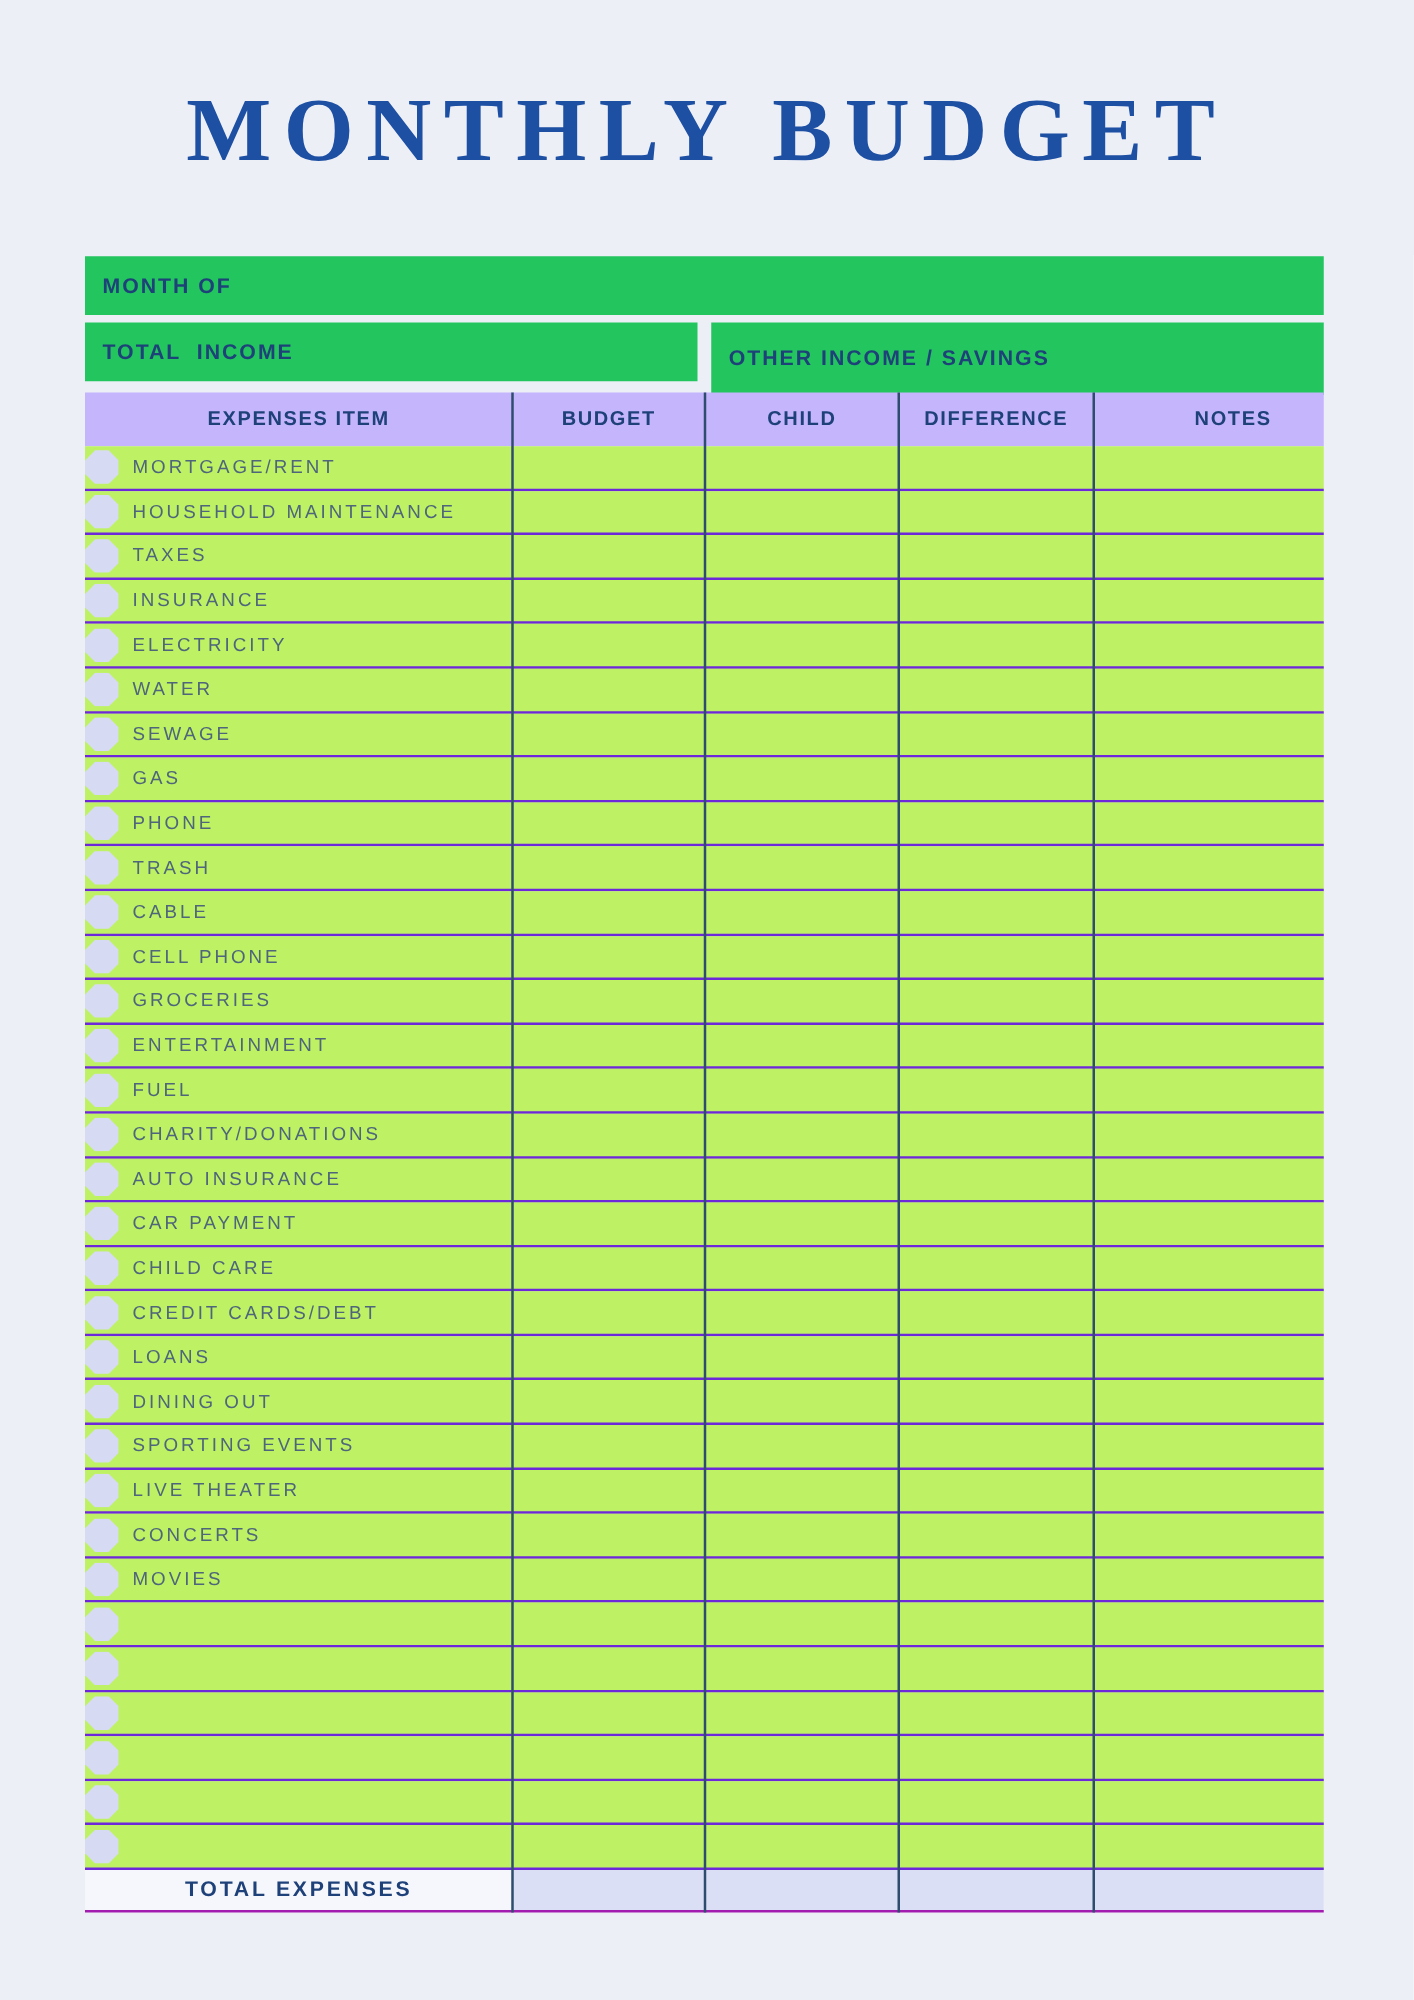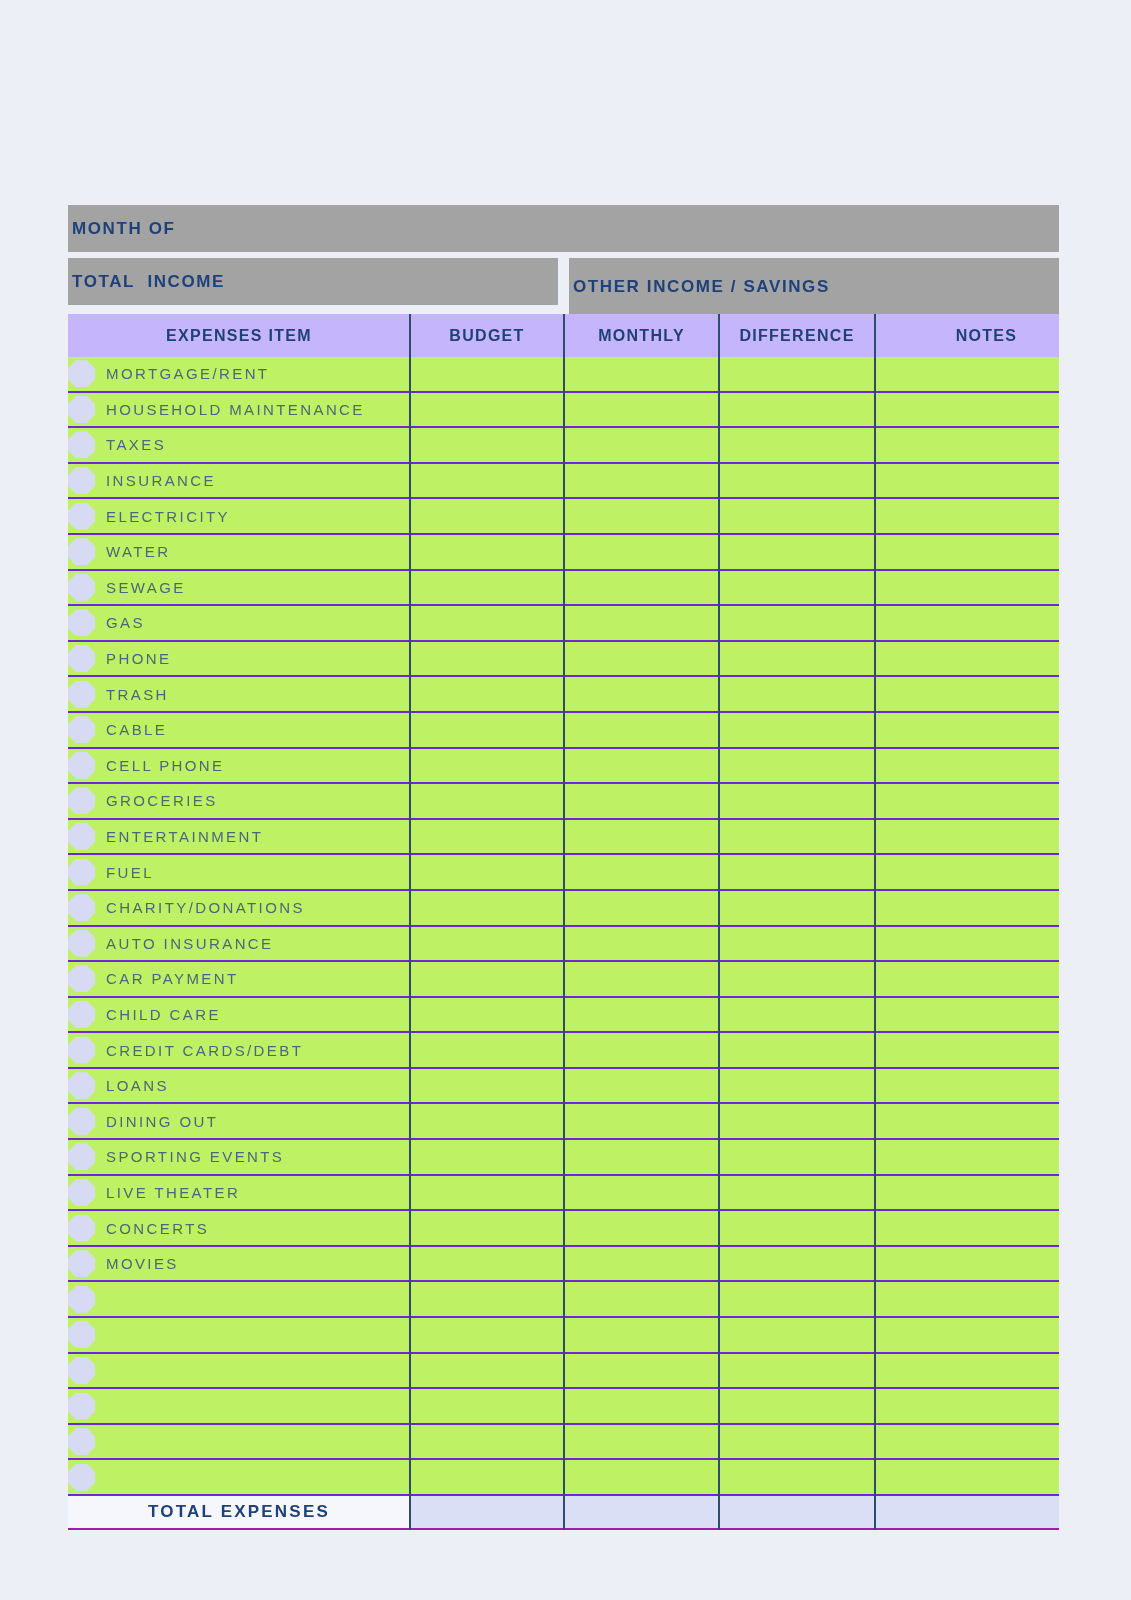--- a/index.html
+++ b/index.html
@@ -16,24 +16,24 @@
     font-family:"Liberation Serif", serif;
     font-weight:bold;
     font-size:72px;
     letter-spacing:10px;
     color:#1d4fa3;
     line-height:76px;
     white-space:nowrap;
   }
   .bar{
     position:absolute;
-    background:#a3a3a3;
+    background:#22c55e;
     display:flex;align-items:center;
     box-sizing:border-box;
-    padding-left:4px;
+    padding-left:14px;
   }
   .bar-label{
     font-weight:bold;
     font-size:17px;
     letter-spacing:1.6px;
     color:#1f4179;
     white-space:pre;
   }
   .month-bar{left:68px;top:205px;width:991px;height:47px;}
   .income-left{left:68px;top:258px;width:490px;height:47px;}
@@ -98,39 +98,40 @@
   .vl1{left:341px;}
   .vl2{left:495px;}
   .vl3{left:650px;}
   .vl4{left:806px;}
 </style>
 </head>
 <body>
 
 <div class="page">
 
+  <div class="title">MONTHLY BUDGET</div>
 
   <div class="bar month-bar">
     <span class="bar-label">MONTH OF</span>
   </div>
 
   <div class="bar income-left">
     <span class="bar-label">TOTAL  INCOME</span>
   </div>
 
   <div class="bar income-right">
     <span class="bar-label">OTHER INCOME / SAVINGS</span>
   </div>
 
   <div class="table">
 
     <div class="thead">
       <div class="cell c0">EXPENSES ITEM</div>
       <div class="cell c1">BUDGET</div>
-      <div class="cell c2">MONTHLY</div>
+      <div class="cell c2">CHILD</div>
       <div class="cell c3">DIFFERENCE</div>
       <div class="cell c4">NOTES</div>
     </div>
 
     <div id="rows">
   <div class="row">
     <div class="cell c0">
       <span class="bullet"></span>
       <span class="row-label">MORTGAGE/RENT</span>
     </div>

